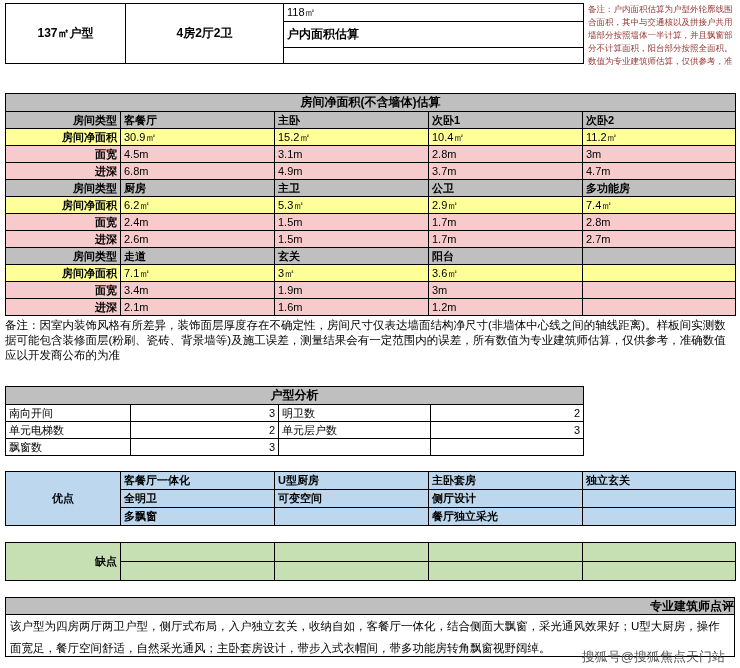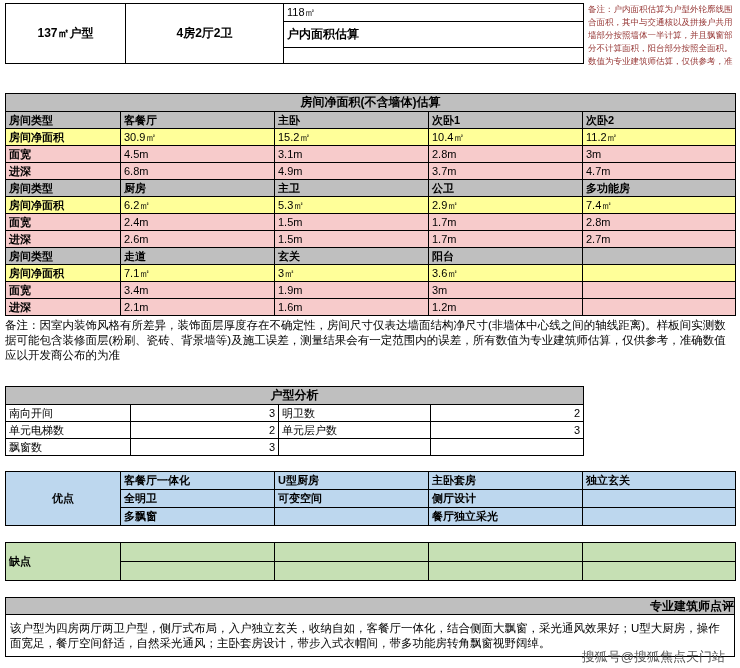--- a/index.html
+++ b/index.html
@@ -2,21 +2,21 @@
 <html><head>
 <meta charset="utf-8">
 <style>
   *{box-sizing:border-box;margin:0;padding:0}
   html,body{background:#fff}
   body{width:740px;height:668px;color:#000;font-family:"Liberation Sans","DejaVu Sans",sans-serif;font-size:11px;position:relative;overflow:hidden}
   .page{padding:3px 5px 0 5px}
   table{border-collapse:collapse;table-layout:fixed}
   td{border:1px solid #000;height:17px;padding:0 3px;overflow:hidden;white-space:nowrap;vertical-align:middle}
   .t-head{background:#BFBFBF;font-weight:bold;text-align:center;font-size:12px}
-  .c-label{text-align:left;font-weight:bold}
+  .c-label{text-align:right;font-weight:bold}
   .r-type td{background:#BFBFBF;font-weight:bold}
   .r-area td{background:#FFFF99}
   .r-area td.c-label{font-weight:bold}
   .r-dim td{background:#F7CBCB}
   .top-wrap{display:flex;align-items:flex-start}
   .top-table{width:578px}
   .top-table .big{font-size:12px;font-weight:bold;text-align:center}
   .top-table .h18{height:18px}
   .top-table .h26{height:26px;font-weight:bold;font-size:12px}
   .top-table .h16{height:16px}
@@ -25,21 +25,21 @@
   .note{margin-top:2px;width:730px;font-size:11.5px;line-height:15px}
   .analysis-table{width:578px;margin-top:23px}
   .analysis-table .num{text-align:right}
   .pros-table{width:730px;margin-top:15px}
   .pros-table td{background:#BDD7EE;height:18px;font-weight:bold}
   .pros-table td.c-label{text-align:center}
   .cons-table{width:730px;margin-top:16px}
   .cons-table td{background:#C6E0B4;height:19px;font-weight:bold}
   .review{margin-top:16px;width:730px}
   .review-head{border:1px solid #000;background:#BFBFBF;font-weight:bold;text-align:right;font-size:12px;height:18px;line-height:17px}
-  .review-body{border:1px solid #000;border-top:none;height:42px;padding:6px 4px;font-size:11.5px;line-height:15px}
+  .review-body{border:1px solid #000;border-top:none;height:42px;padding:0 4px;font-size:11.5px;line-height:22px}
   .watermark{position:absolute;right:15px;bottom:2px;color:#595959;font-size:13px}
 </style>
 </head>
 <body>
 
 <div class="page">
 
   <div class="top-wrap">
     <table class="top-table">
       <colgroup>

